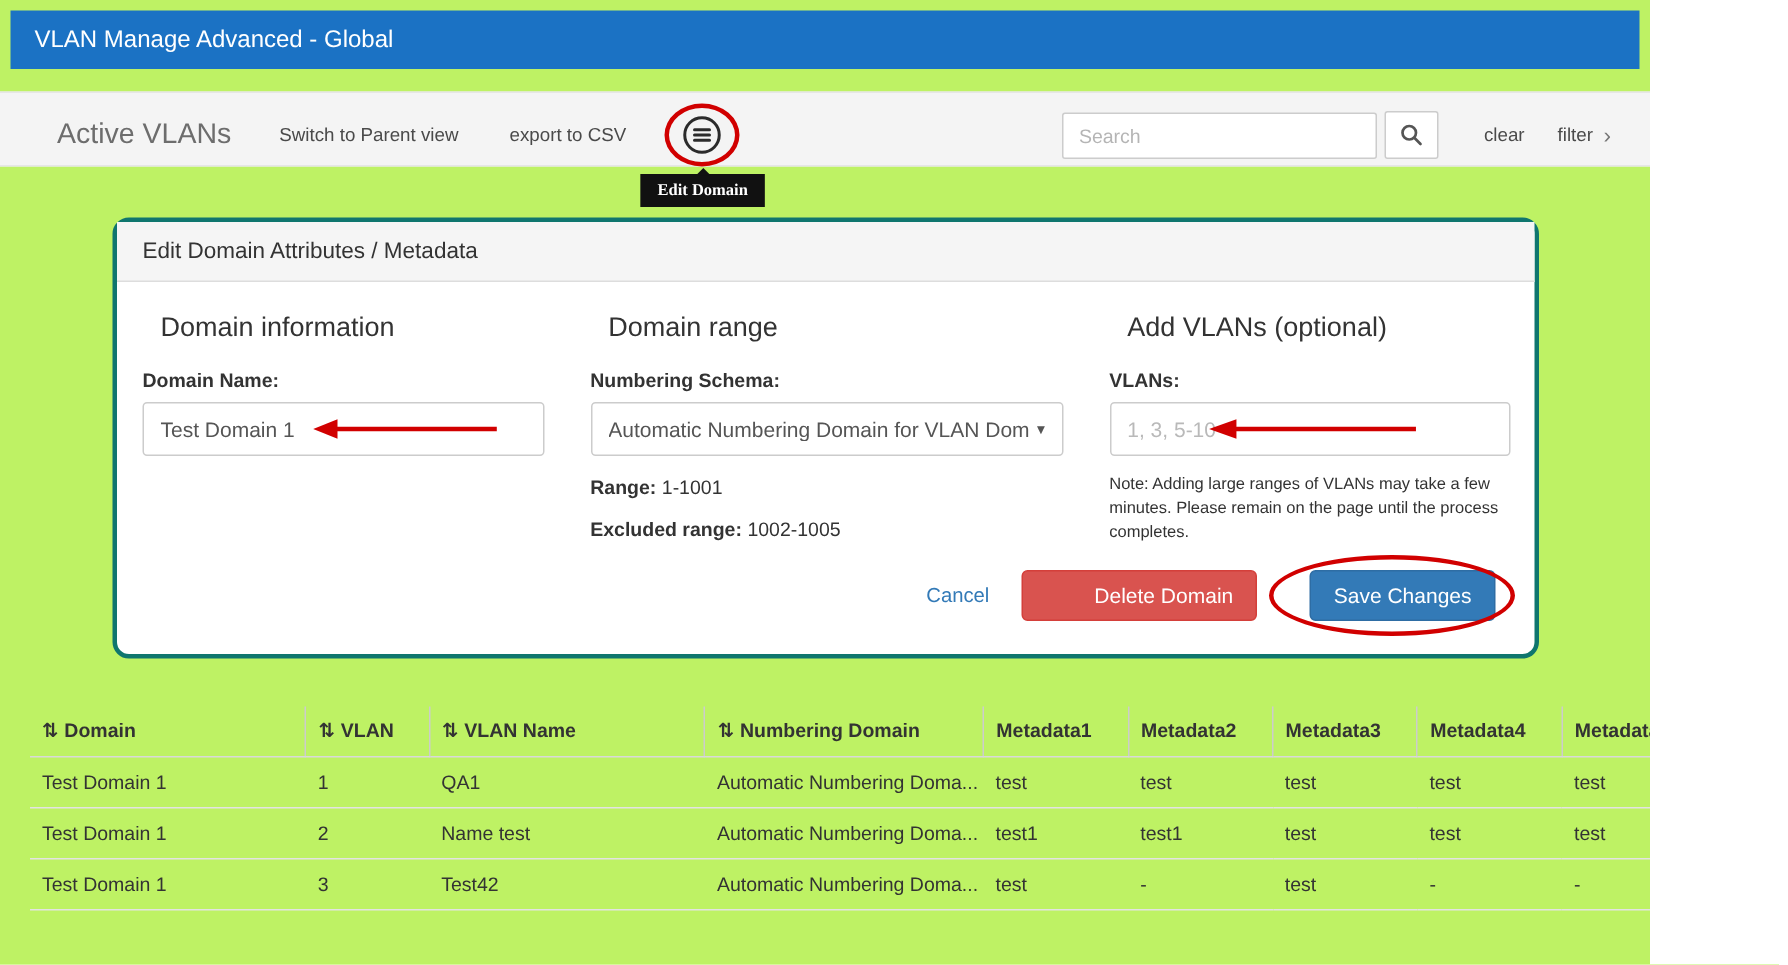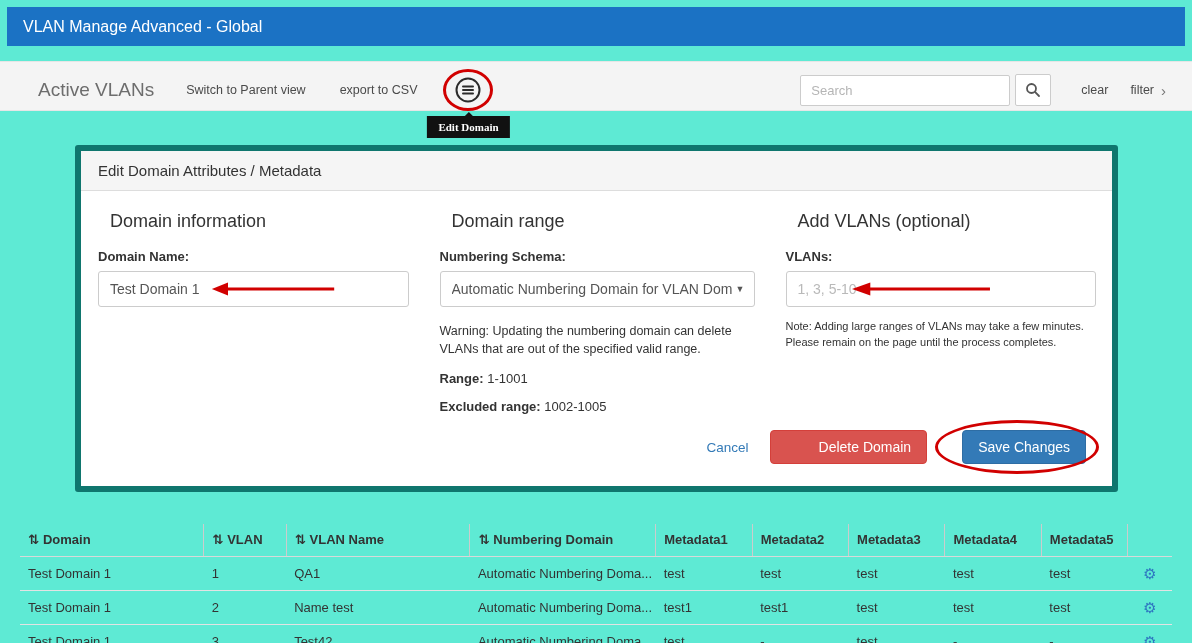--- a/index.html
+++ b/index.html
@@ -1,17 +1,17 @@
 <!DOCTYPE html>
 <html><head>
 <meta charset="utf-8">
 <style>
   * { box-sizing: border-box; }
   body { margin:0; background:#fff; font-family:"Liberation Sans","DejaVu Sans",sans-serif; }
-  #app { position:relative; width:1192px; height:643px; background:#5eead4; overflow:hidden; }
+  #app { position:relative; width:1100px; height:643px; background:#bef264; overflow:hidden; }
 
   
   .topbar { margin:7px 7px 0 7px; height:39px; background:#1b72c4; color:#fff;
             display:flex; align-items:center; padding:0 16px; font-size:16px; }
 
   
   .toolbar { margin-top:15px; height:50px; background:#f4f4f4;
              border-top:1px solid #e6e6e6; border-bottom:1px solid #e6e6e6;
              display:flex; align-items:center; padding:8px 26px 0 38px; }
   .tb-title { font-size:19px; color:#6d6d6d; margin-right:32px; white-space:nowrap; }
@@ -32,21 +32,21 @@
   .search-input { width:210px; height:31px; border:1px solid #ccc; border-radius:2px;
                   padding:0 10px; font-size:13px; color:#555; }
   .search-input::placeholder { color:#b5b5b5; }
   .search-btn { width:36px; height:32px; border:1px solid #ccc; background:#fff; border-radius:2px;
                 margin-left:5px; cursor:pointer; display:flex; align-items:center; justify-content:center; }
   .clear-link { margin:0 0 0 30px; }
   .filter-link { margin:0 0 0 22px; display:flex; gap:7px; }
   .chev { font-size:15px; color:#777; line-height:1; }
 
   
-  .panel { margin:34px 74px 0 75px; border:6px solid #0f766e; border-radius:3px; background:#fff; }
+  .panel { margin:34px 74px 0 75px; border:3px solid #0f766e; border-radius:11px; background:#fff; }
   .panel-header { background:#f5f5f5; border-bottom:1px solid #ddd; padding:11px 17px;
                   font-size:15px; color:#333; }
   .panel-body { display:flex; gap:31px; padding:16px 16px 0 17px; }
   .col { width:315px; }
   .col h3 { font-size:18px; font-weight:500; color:#333; margin:4px 0 17px 12px; }
   .col label { display:block; font-size:13px; font-weight:bold; color:#333; margin-bottom:7px; }
   .input-wrap { position:relative; width:100%; }
   .text-input { width:100%; height:36px; border:1px solid #ccc; border-radius:3px;
                 padding:0 11px; font-size:14px; color:#555; }
   .text-input::placeholder { color:#b9b9b9; }
@@ -150,21 +150,20 @@
         </div>
       </div>
 
       <div class="col">
         <h3>Domain range</h3>
         <label>Numbering Schema:</label>
         <div class="select">
           <span class="select-text">Automatic Numbering Domain for VLAN Doma</span>
           <span class="caret">▼</span>
         </div>
-        <p class="warning">Warning: Updating the numbering domain can delete VLANs that are out of the specified valid range.</p>
         <p class="range">
           <b>Range:</b>
           <span>1-1001</span>
         </p>
         <p class="range">
           <b>Excluded range:</b>
           <span>1002-1005</span>
         </p>
       </div>
 

